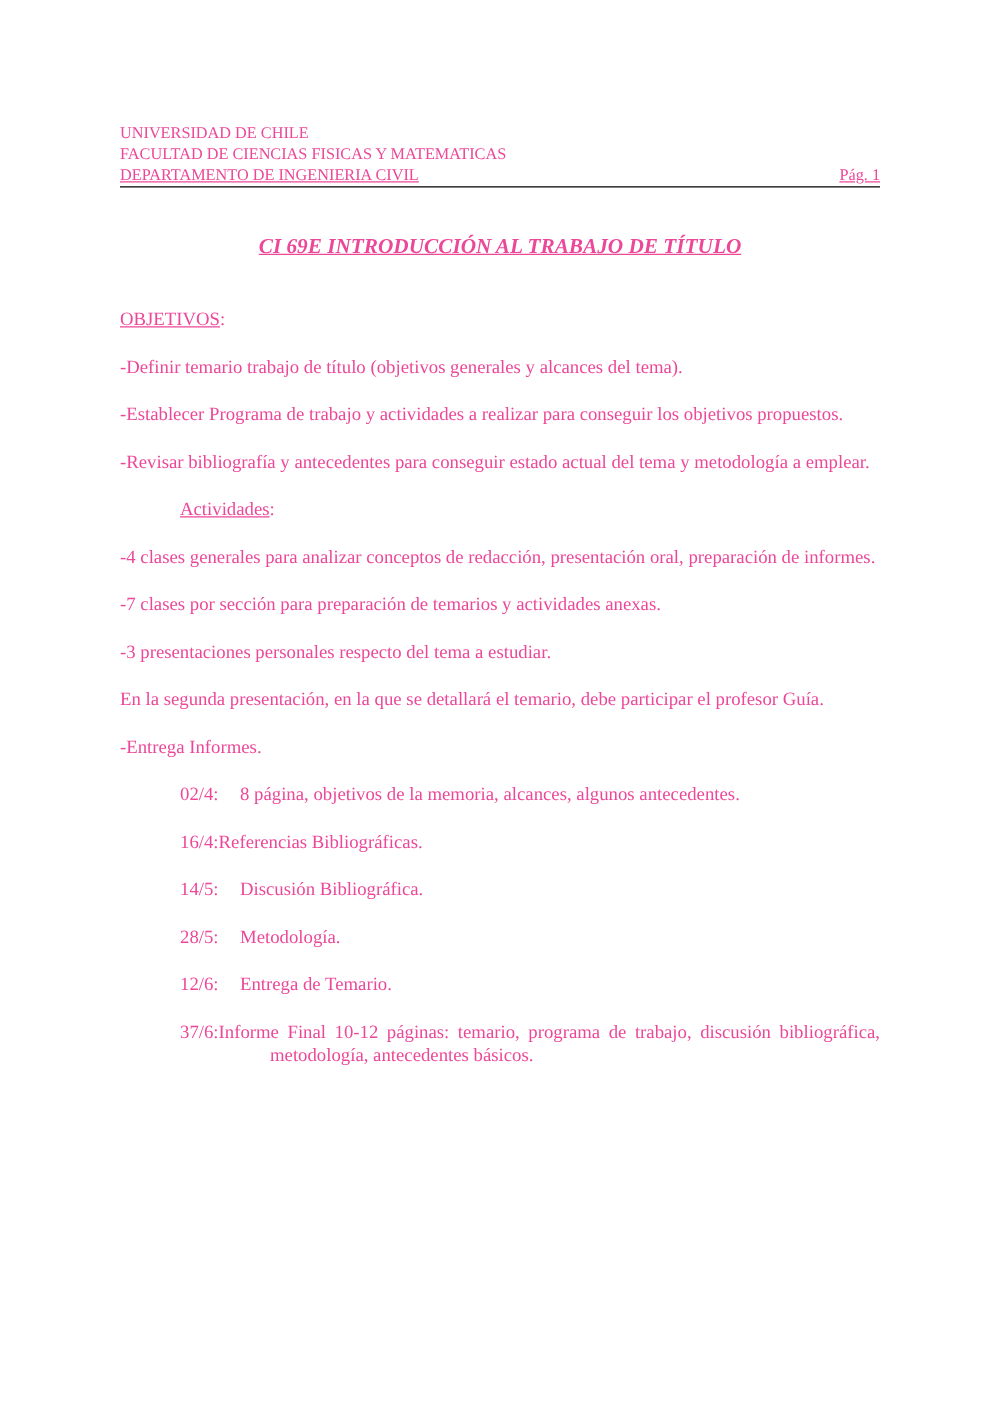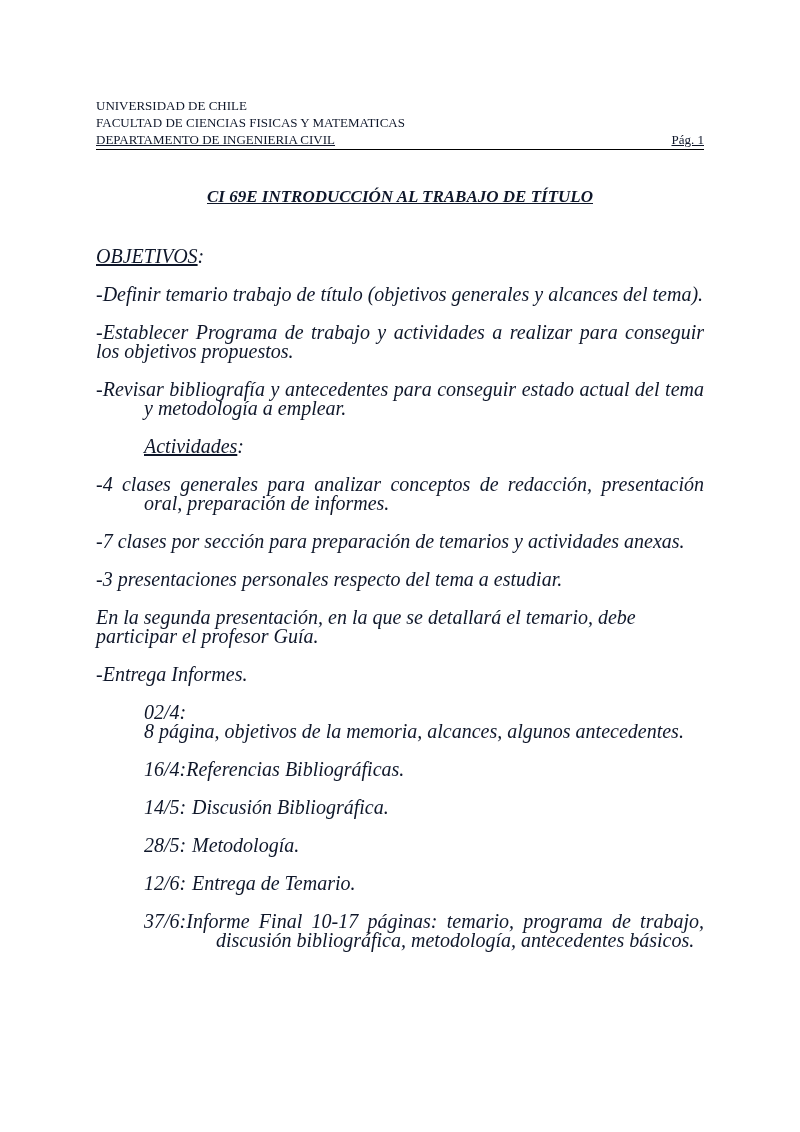--- a/index.html
+++ b/index.html
@@ -5,21 +5,21 @@
   html, body {
     margin: 0;
     padding: 0;
     background: #ffffff;
   }
   .page {
     position: relative;
     width: 800px;
     height: 1132px;
     background: #ffffff;
-    color: #0f172a;
+    color: #ec4899;
     font-family: "Liberation Serif", "DejaVu Serif", serif;
     overflow: hidden;
   }
   .content {
     padding: 97px 96px 0 96px;
   }
 
   
   .doc-header {
     font-size: 13px;
@@ -46,24 +46,23 @@
     font-weight: bold;
     text-align: center;
     margin: 0 0 40px 0;
     line-height: 21px;
     font-style: italic;
   }
   .doc-title .u { text-decoration: underline; }
 
   
   .para, .heading, .sched {
-    font-size: 20px;
+    font-size: 15px;
     line-height: 19px;
     margin: 0 0 19px 0;
-    font-style: italic;
   }
   .heading { margin-bottom: 19px; }
   .heading-indent {
     margin-left: 48px;
     margin-top: 19px;
   }
   .just { text-align: justify; }
   .hang {
     padding-left: 48px;
     text-indent: -48px;
@@ -142,17 +141,17 @@
 
     <div class="sched">
       <span class="sched-date">28/5:</span><span class="sched-body">Metodología.</span>
     </div>
 
     <div class="sched">
       <span class="sched-date">12/6:</span><span class="sched-body"><span>Entrega de Temario.</span></span>
     </div>
 
     <div class="sched notab">
-      <div class="sched-hang"><span class="sched-date">37/6:</span><span>Informe Final 10-17 páginas: temario, programa de trabajo, discusión bibliográfica, metodología, antecedentes básicos.</span></div>
+      <div class="sched-hang"><span class="sched-date">37/6:</span><span>Informe Final 10-12 páginas: temario, programa de trabajo, discusión bibliográfica, metodología, antecedentes básicos.</span></div>
     </div>
 
   </div>
 </div>
 
 </body></html>

